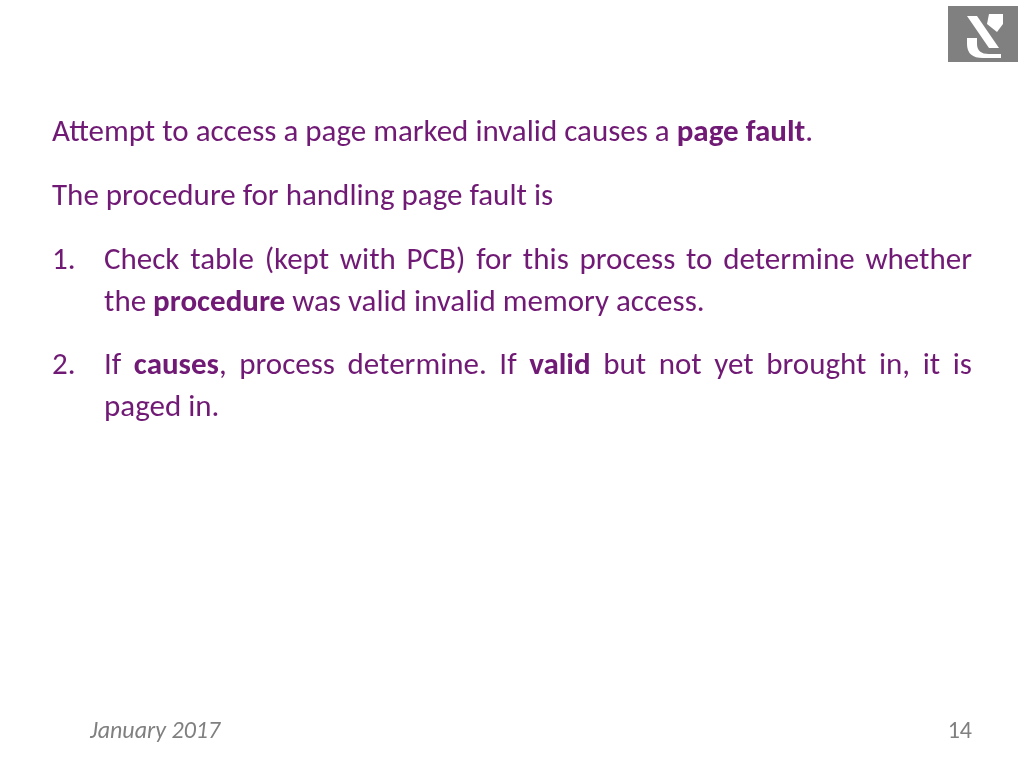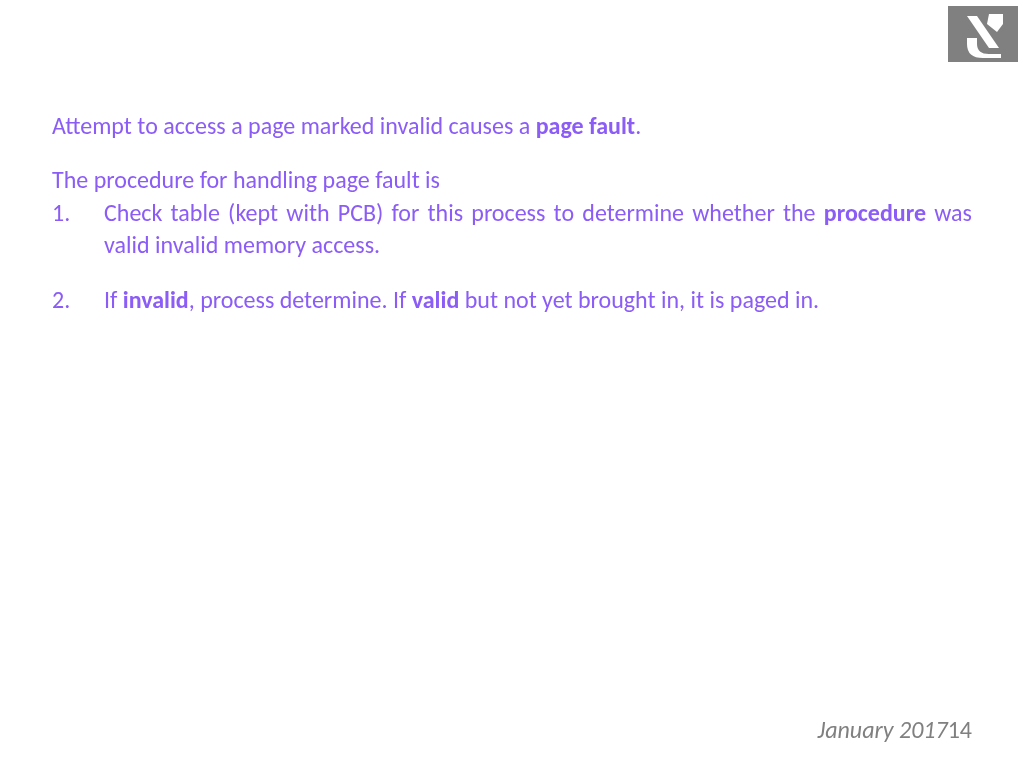--- a/index.html
+++ b/index.html
@@ -5,32 +5,32 @@
   * { margin: 0; padding: 0; box-sizing: border-box; }
   html, body { width: 1024px; height: 768px; font-family: Calibri, "Segoe UI", Arial, sans-serif; background: #fff; color: #000; }
   .slide { position: relative; width: 1024px; height: 768px; }
   .logo {
     position: absolute; top: 6px; right: 6px; width: 70px; height: 56px;
     background: #808080; display: flex; align-items: center; justify-content: center;
   }
   .logo svg { width: 60px; height: 48px; }
   .content {
     position: absolute; top: 110px; left: 52px; right: 52px;
-    font-size: 24px; line-height: 1.35; color: #8b5cf6;
+    font-size: 31px; line-height: 1.35; color: #701a75;
   }
   .para { margin-bottom: 22px; text-align: justify; text-justify: inter-word; }
-  .intro { }
+  .intro { margin-bottom: 22px; }
   .list { list-style: none; }
   .list li { display: flex; margin-bottom: 22px; }
   .list .num { flex: 0 0 52px; }
   .list .body { flex: 1; text-align: justify; text-justify: inter-word; }
   .bold { font-weight: 700; }
   .footer {
     position: absolute; bottom: 24px; left: 0; right: 0;
-    display: flex; justify-content: flex-end; align-items: center;
+    display: flex; justify-content: space-between; align-items: center;
     padding: 0 52px; font-size: 24px; color: #808080; margin-left: 38px;
   }
   .footer-left { font-style: italic; }
   .footer-center { position: absolute; left: 50%; transform: translateX(-50%); }
 </style>
 </head>
 <body>
 
 <div class="slide">
 
@@ -56,21 +56,21 @@
     <ol class="list">
       <li>
         <span class="num">1.</span>
         <span class="body">
           <span>Check table (kept with PCB) for this process to determine whether the </span><span class="bold">procedure</span><span> was valid invalid memory access.</span>
         </span>
       </li>
       <li>
         <span class="num">2.</span>
         <span class="body">
-          <span>If </span><span class="bold">invalid</span><span>, process determine. If </span><span class="bold">valid</span><span> but not yet brought in, it is paged in.</span>
+          <span>If </span><span class="bold">causes</span><span>, process determine. If </span><span class="bold">valid</span><span> but not yet brought in, it is paged in.</span>
         </span>
       </li>
     </ol>
 
   </div>
 
   <div class="footer">
     <span class="footer-left">January 2017</span>
     <span class="footer-right">14</span>
   </div>

